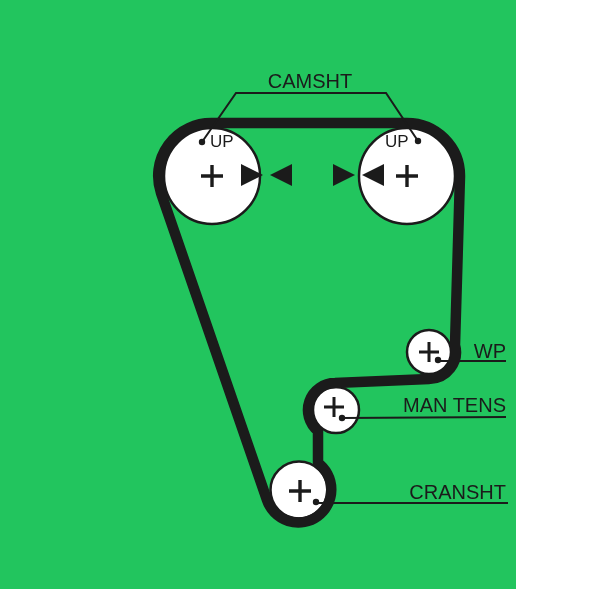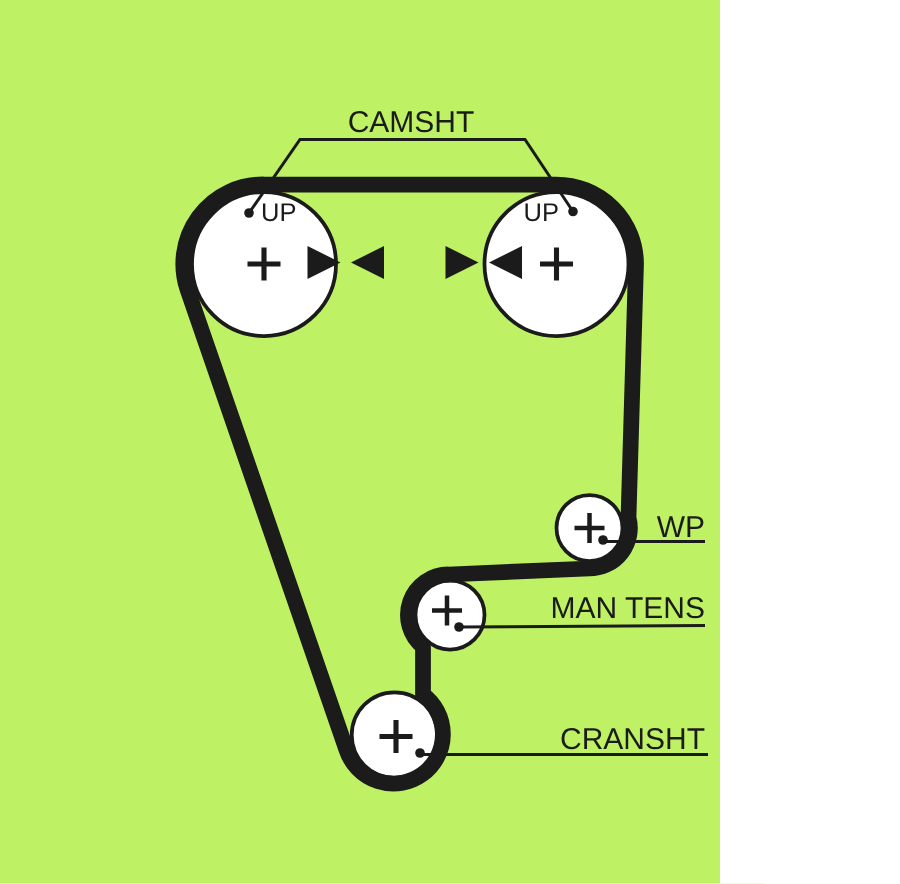--- a/index.html
+++ b/index.html
@@ -4,23 +4,24 @@
 <style>
   html, body {
     margin: 0;
     padding: 0;
     background: #ffffff;
   }
   .stage {
     position: relative;
     width: 480px;
     height: 589px;
-    background: #bef264;
+    background: #22c55e;
     overflow: hidden;
     font-family: "Liberation Sans", sans-serif;
+    padding-left: 36px;
   }
   svg {
     display: block;
   }
   svg text {
     font-family: "Liberation Sans", sans-serif;
   }
 </style>
 </head>
 <body>

